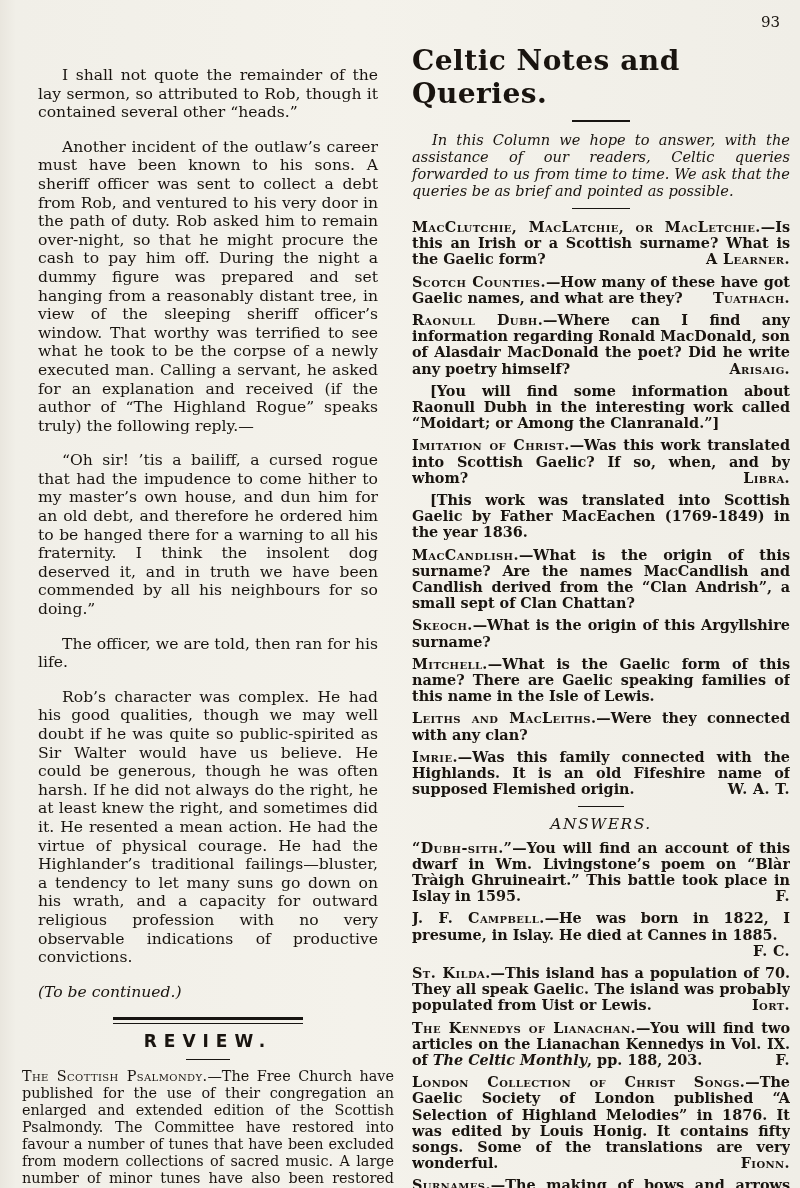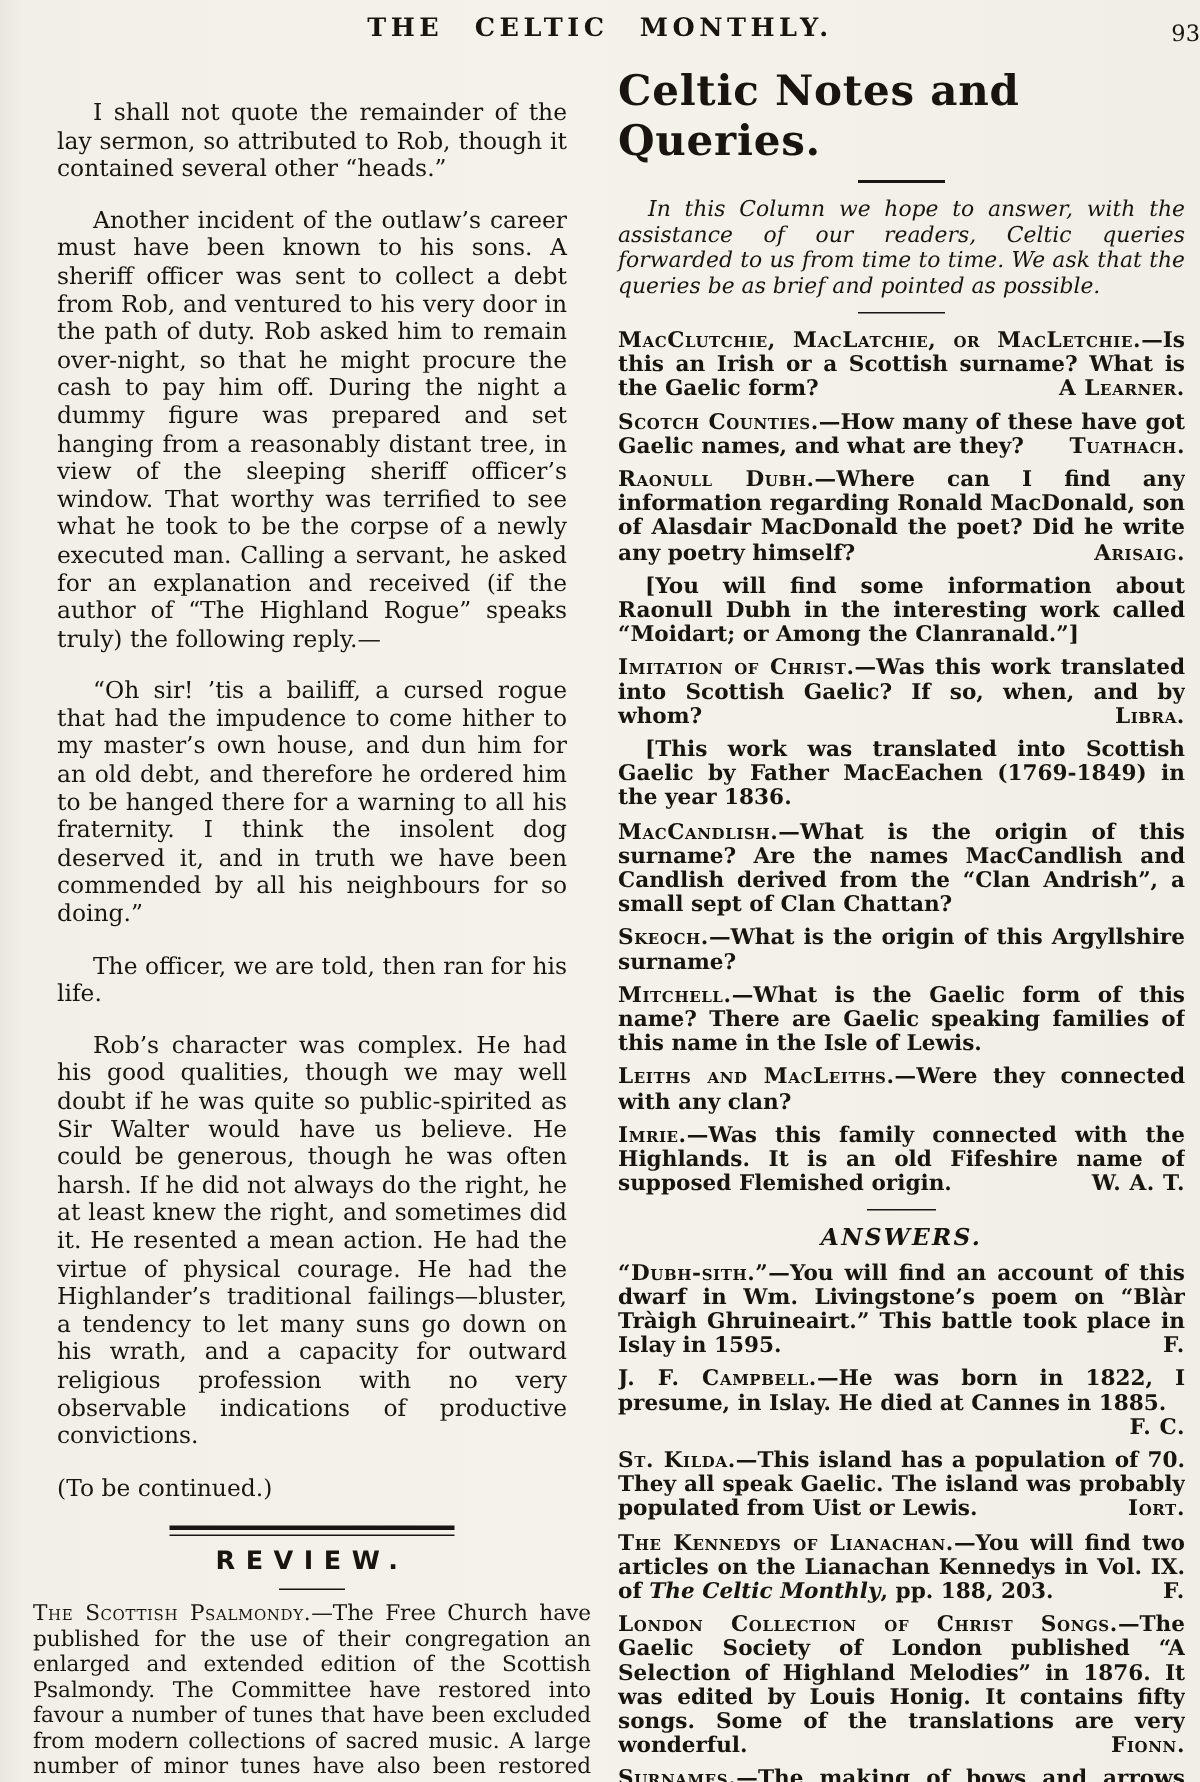--- a/index.html
+++ b/index.html
@@ -11,31 +11,31 @@
   }
   .page {
     position: relative; width: 800px; height: 1188px; overflow: hidden;
     background: linear-gradient(90deg, #e9e6de 0px, #f1efe8 16px, #f4f2eb 45%, #f0eee7 100%);
     color: #19140f;
   }
   .masthead {
     position: absolute; top: 9px; left: 0; width: 800px; text-align: center;
     font-size: 17px; font-weight: 600; letter-spacing: 3px; word-spacing: 12px;
   }
-  .page-number { position: absolute; top: 13px; right: 0; font-size: 15px; }
+  .page-number { position: absolute; top: 13px; right: 20px; font-size: 15px; }
 
   .col-left  { position: absolute; left: 22px;  top: 50px; width: 372px; }
   .col-right { position: absolute; left: 412px; top: 44px; width: 378px; }
 
   
   .article p {
     margin: 16px; font-size: 15.6px; line-height: 18.6px;
     text-align: justify; text-indent: 24px;
   }
-  .continued { text-align: center; text-indent: 0 !important; margin-top: 3px !important; }
+  .continued { text-align: center; font-style: italic; text-indent: 0 !important; margin-top: 3px !important; }
 
   .rule-double {
     width: 190px; height: 7px; margin: 10px auto 7px;
     border-top: 3.5px solid #181512; border-bottom: 1.5px solid #181512;
   }
   .review-heading {
     margin: 1px 0 0; text-align: center;
     font-family: "DejaVu Sans", sans-serif; font-weight: bold;
     font-size: 17px; letter-spacing: 7px;
   }
@@ -56,30 +56,29 @@
   .intro {
     margin: 0; font-style: italic; font-size: 14.6px; line-height: 17px;
     text-align: justify; text-indent: 20px;
   }
   .rule-intro { width: 58px; border: none; border-top: 1.6px solid #181512; margin: 9px auto 10px; }
 
   .qa p { margin: 0 0 6px; font-size: 14.4px; line-height: 16.2px; text-align: justify; overflow: hidden; font-weight: bold; }
   .qa p.note { text-indent: 18px; }
   .rule-answers { width: 46px; border: none; border-top: 1.6px solid #181512; margin: 8px auto; }
   .answers-heading {
-    margin: 4px 0 7px; text-align: center; font-style: italic; font-weight: bold;
+    margin: 4px 0 7px; text-align: center; font-style: italic; font-weight: normal;
     font-size: 15.5px; letter-spacing: 1.5px;
   }
 </style>
 </head>
 <body>
 
 <div class="page">
 
-  <div class="masthead">THE CELTIC MONTHLY.</div>
   <div class="page-number">93</div>
 
   <div class="col-left">
     <div class="article">
       <p>I shall not quote the remainder of the lay sermon, so attributed to Rob, though it contained several other “heads.”</p>
       <p>Another incident of the outlaw’s career must have been known to his sons. A sheriff officer was sent to collect a debt from Rob, and ventured to his very door in the path of duty. Rob asked him to remain over-night, so that he might procure the cash to pay him off. During the night a dummy figure was prepared and set hanging from a reasonably distant tree, in view of the sleeping sheriff officer’s window. That worthy was terrified to see what he took to be the corpse of a newly executed man. Calling a servant, he asked for an explanation and received (if the author of “The Highland Rogue” speaks truly) the following reply.—</p>
       <p>“Oh sir! ’tis a bailiff, a cursed rogue that had the impudence to come hither to my master’s own house, and dun him for an old debt, and therefore he ordered him to be hanged there for a warning to all his fraternity. I think the insolent dog deserved it, and in truth we have been commended by all his neighbours for so doing.”</p>
       <p>The officer, we are told, then ran for his life.</p>
       <p>Rob’s character was complex. He had his good qualities, though we may well doubt if he was quite so public-spirited as Sir Walter would have us believe. He could be generous, though he was often harsh. If he did not always do the right, he at least knew the right, and sometimes did it. He resented a mean action. He had the virtue of physical courage. He had the Highlander’s traditional failings—bluster, a tendency to let many suns go down on his wrath, and a capacity for outward religious profession with no very observable indications of productive convictions.</p>
       <p class="continued">(To be continued.)</p>

